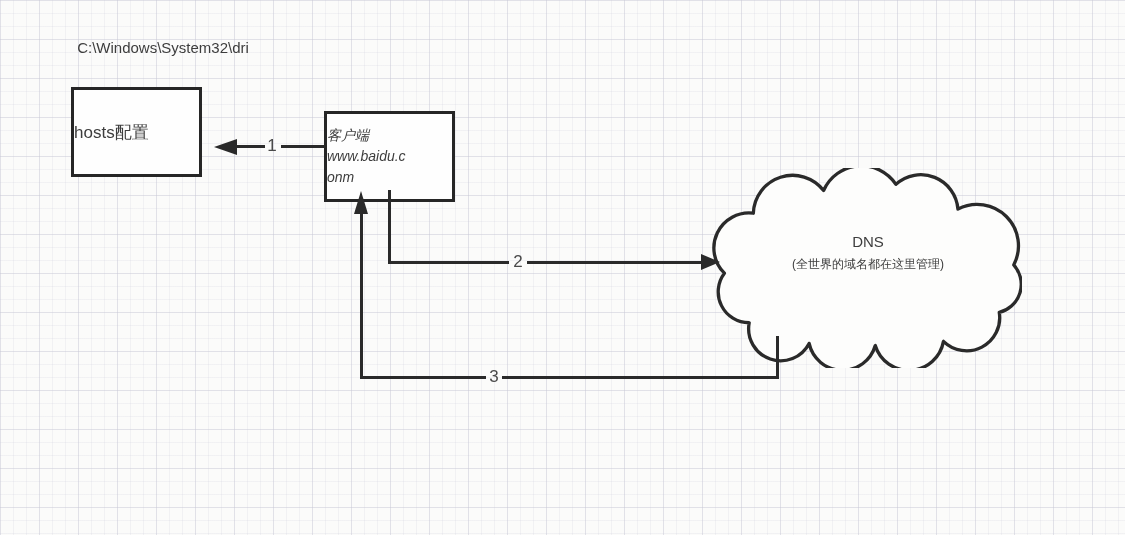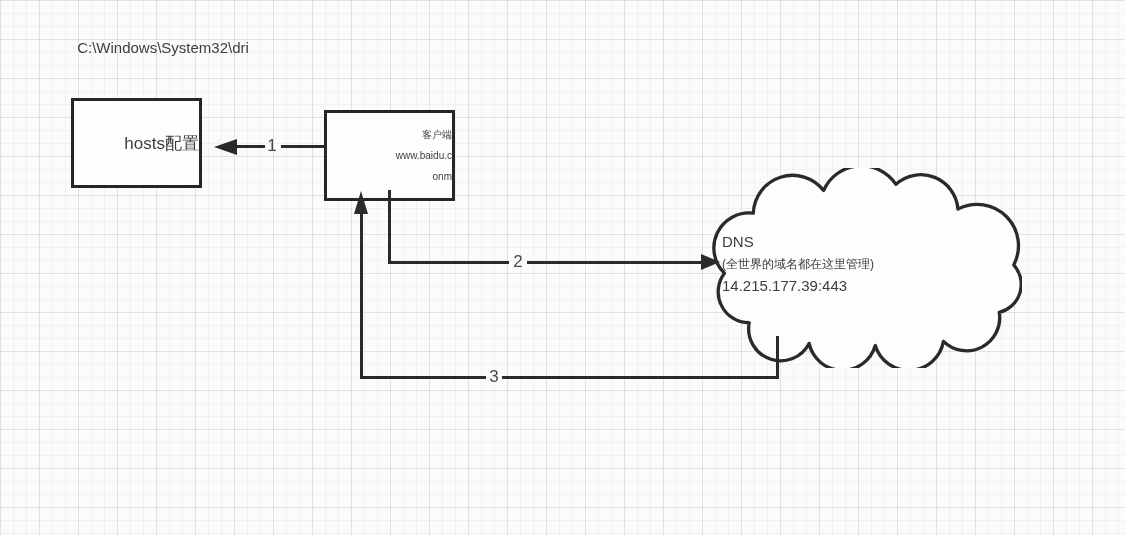--- a/index.html
+++ b/index.html
@@ -20,37 +20,36 @@
     background-size: 39px 39px, 39px 39px, 13px 13px, 13px 13px;
   }
   .abs { position: absolute; }
 
   
   .node-box {
     position: absolute;
     border: 3px solid #262626;
     background: #fefefe;
     display: flex; flex-direction: column;
-    align-items: flex-end; justify-content: center;
+    align-items: flex-start; justify-content: center;
     color: #3d3d3d;
     text-align: center;
-    margin-top: 11px;
   }
   .hosts-box { left: 71px; top: 87px; width: 125px; height: 84px; font-size: 17px; }
-  .client-box { left: 324px; top: 99px; width: 125px; height: 85px; font-size: 10px; line-height: 21px; }
+  .client-box { left: 324px; top: 111px; width: 125px; height: 85px; font-size: 14px; line-height: 21px; font-style: italic; }
 
   .path-label {
     position: absolute; left: 38px; top: 37px; width: 250px;
     text-align: center; color: #3d3d3d;
     font-size: 15px; line-height: 21px;
   }
 
   .cloud-text {
     position: absolute; left: 722px; top: 231px; width: 292px;
-    text-align: left; color: #3d3d3d;
+    text-align: center; color: #3d3d3d;
     font-size: 15px; line-height: 22px;
   }
   .cloud-text .cn { font-size: 12px; }
 
   
   .hline { position: absolute; height: 3px; background: #2a2a2a; }
   .vline { position: absolute; width: 3px; background: #2a2a2a; }
 
   
   .head { position: absolute; width: 0; height: 0; }
@@ -94,21 +93,20 @@
              A 32 32 0 0 1 224 166
              A 34 34 0 0 1 158 170
              A 33 33 0 0 1 94 168
              A 31 31 0 0 1 36 148
              A 30 30 0 0 1 12 100 Z" fill="#fdfdfc" stroke="#2a2a2a" stroke-width="3.2" stroke-linejoin="round"></path>
   </svg>
 
   <div class="cloud-text">
     <span style="display:block">DNS</span>
     <span style="display:block" class="cn">(全世界的域名都在这里管理)</span>
-    <span style="display:block">14.215.177.39:443</span>
   </div>
 
   <div class="head head-left" style="left:214px; top:139px;"></div>
   <div class="hline" style="left:236px; top:145px; width:29px;"></div>
   <div class="hline" style="left:281px; top:145px; width:44px;"></div>
   <div class="step-label" style="left:263px; top:136px;">1</div>
 
   <div class="vline" style="left:388px; top:190px; height:74px;"></div>
   <div class="hline" style="left:388px; top:261px; width:121px;"></div>
   <div class="hline" style="left:527px; top:261px; width:174px;"></div>

